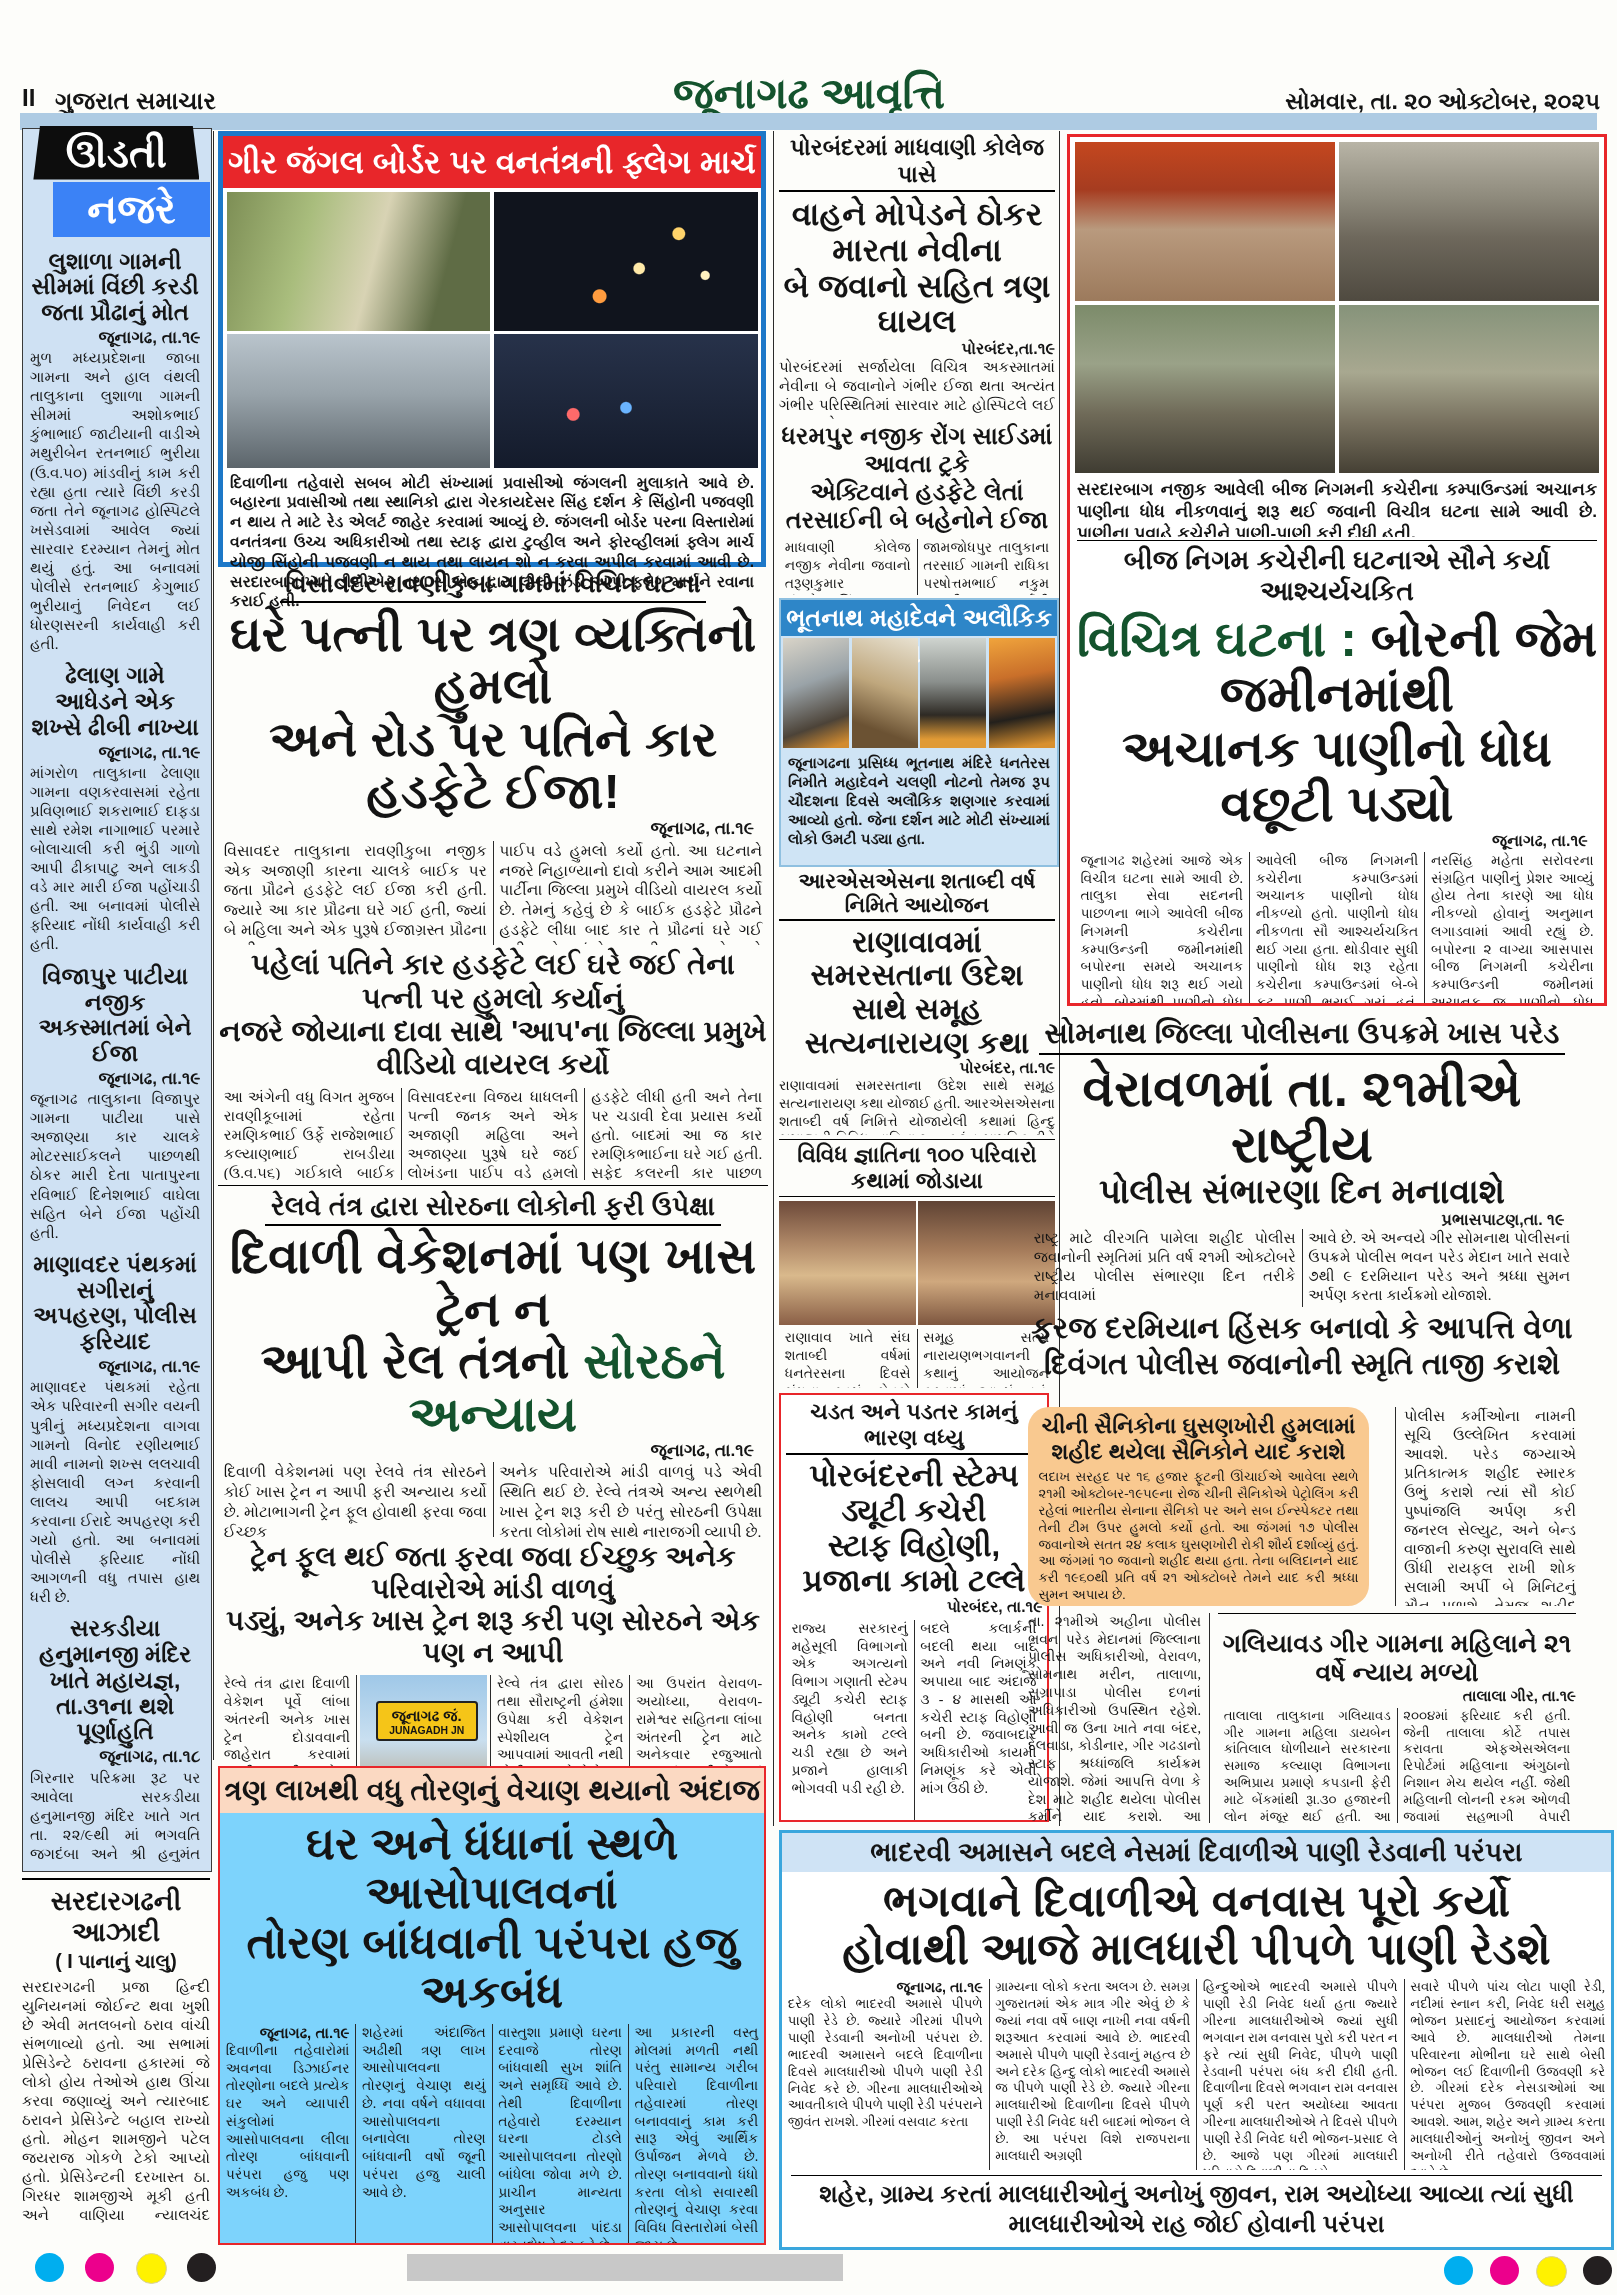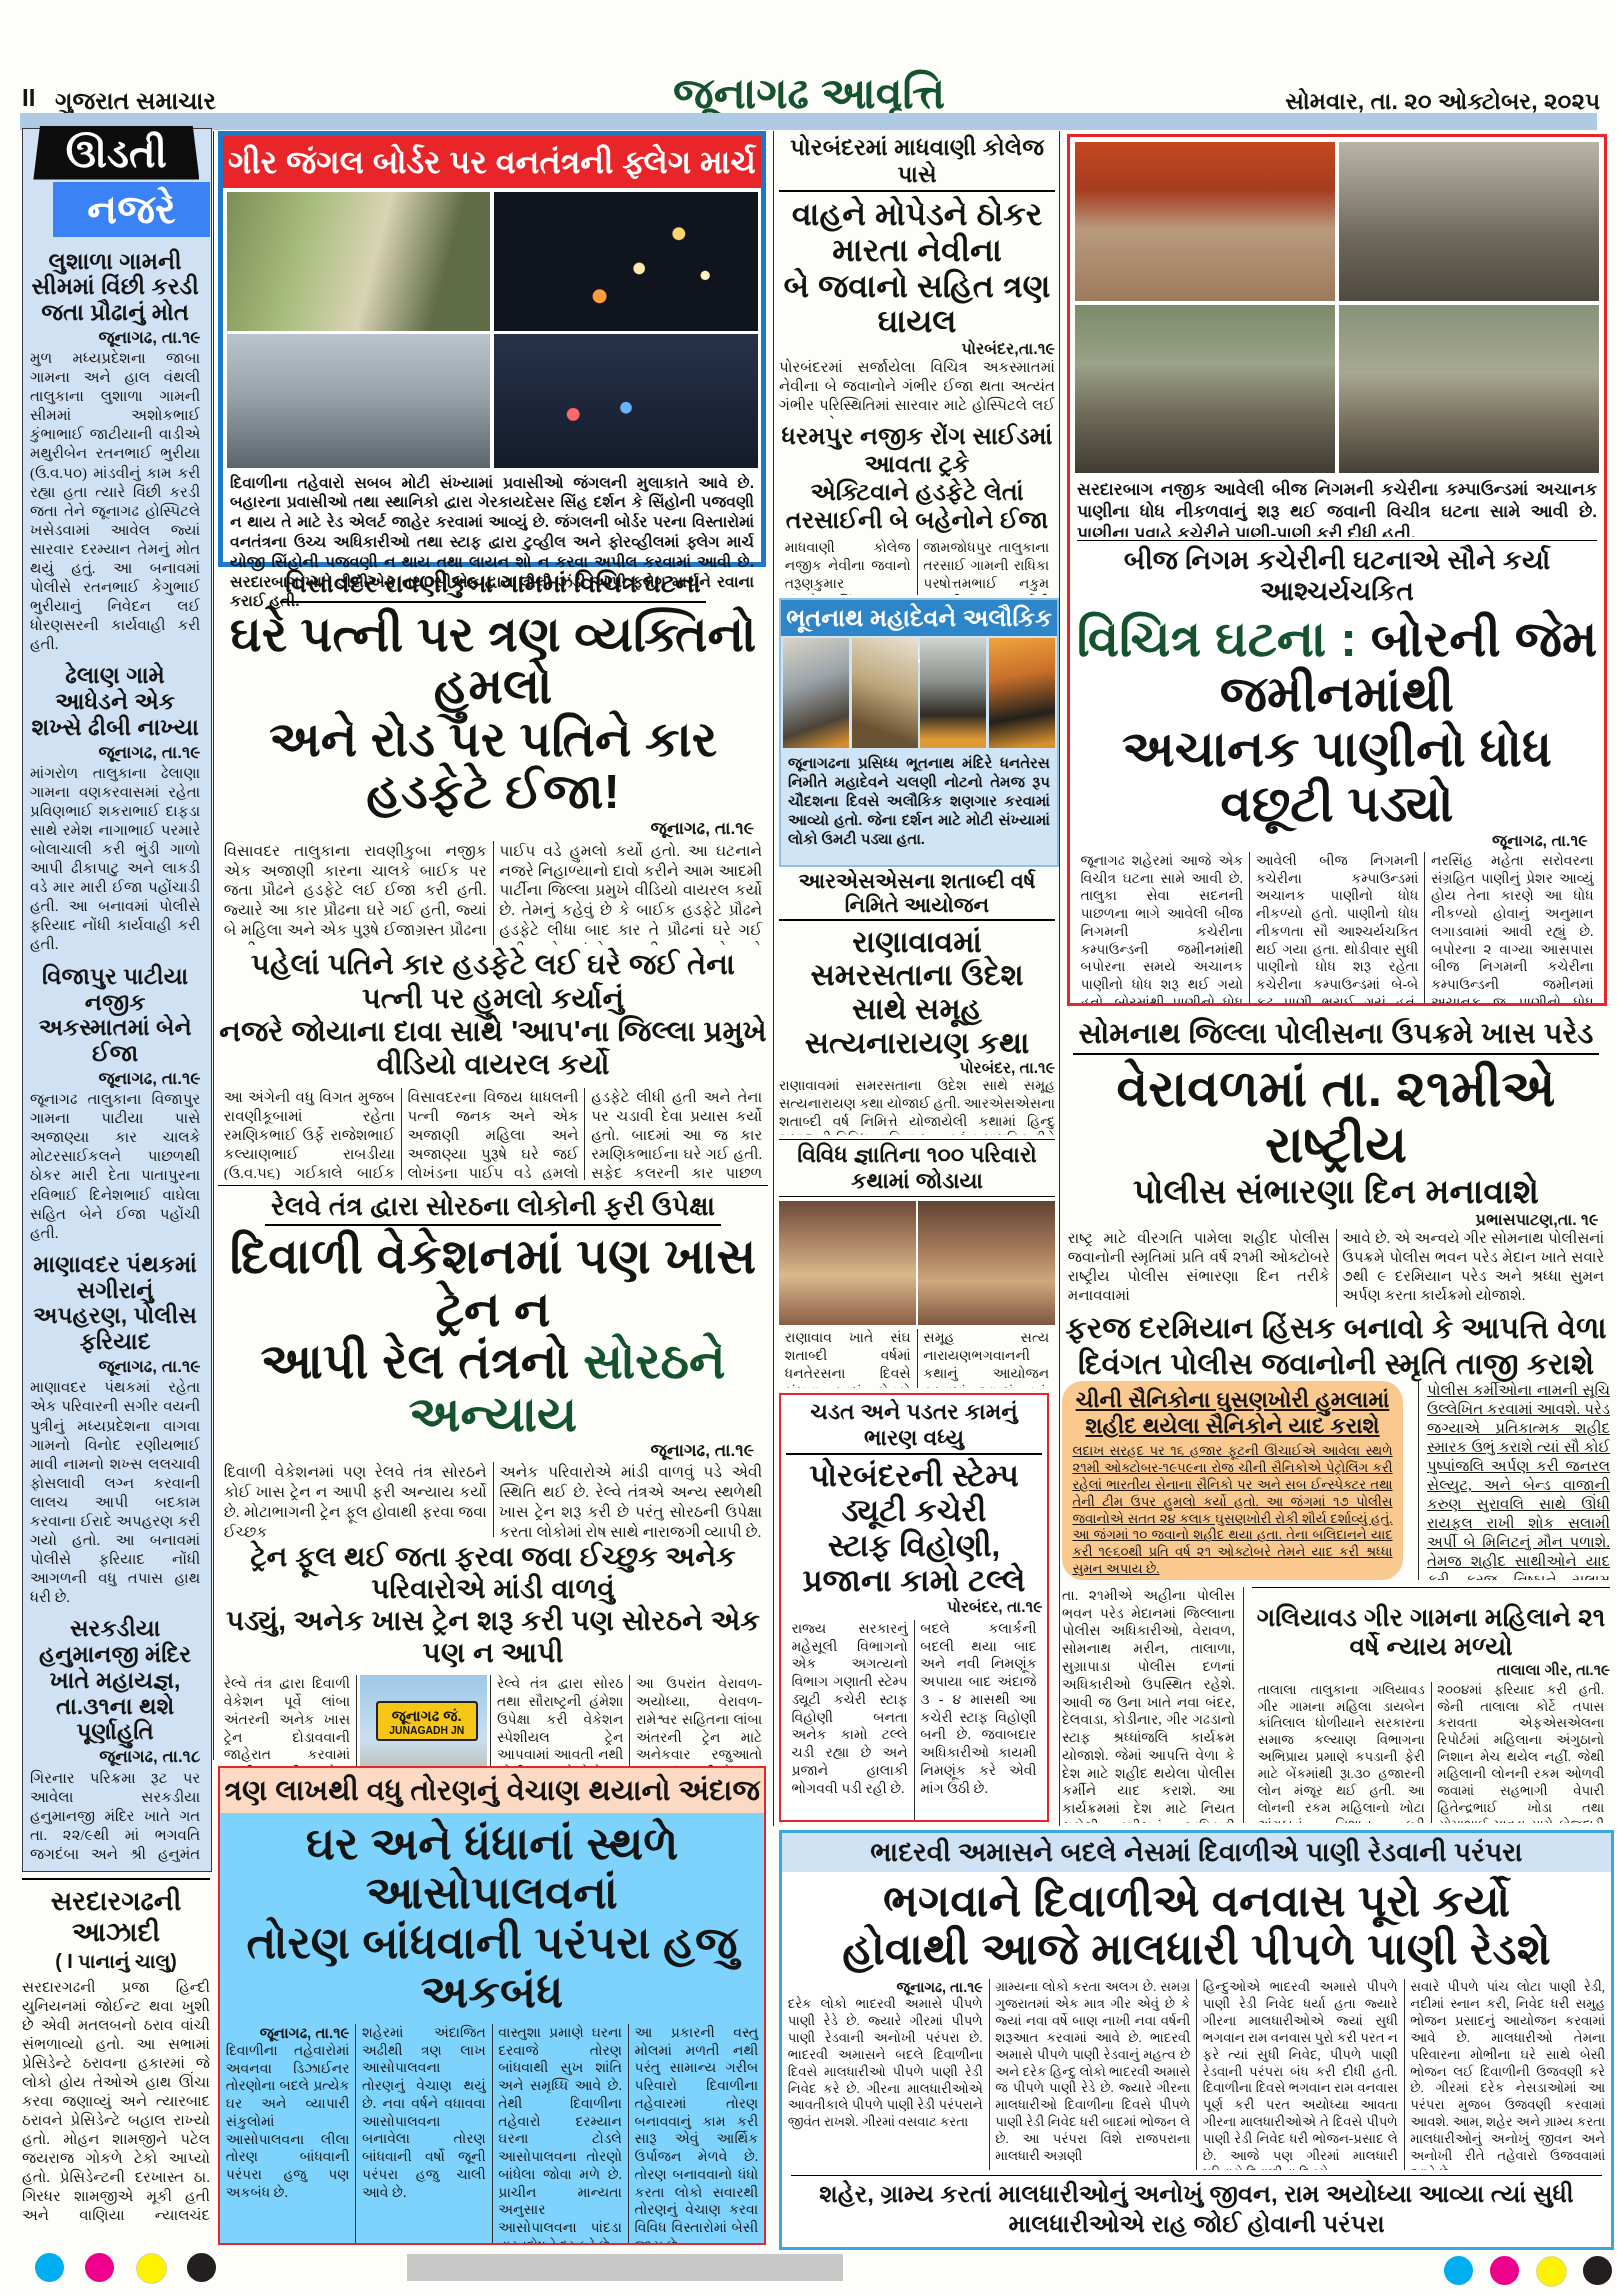--- a/index.html
+++ b/index.html
@@ -221,32 +221,32 @@
     <div class="hed center" style="font-size:50px;line-height:1.1;">અચાનક પાણીનો ધોધ વછૂટી પડ્યો</div>
     <div class="dateline" style="font-size:16px;padding-right:11.6px;">જૂનાગઢ, તા.૧૯</div>
     <div class="cols" style="height:243px;margin-top:2.3px;">
       <div class="body-text" style="font-size:14px;">જૂનાગઢ શહેરમાં આજે એક વિચીત્ર ઘટના સામે આવી છે. તાલુકા સેવા સદનની પાછળના ભાગે આવેલી બીજ નિગમની કચેરીના કમ્પાઉન્ડની જમીનમાંથી બપોરના સમયે અચાનક પાણીનો ધોધ શરૂ થઈ ગયો હતો. બોરમાંથી પાણીનો ધોધ નીકળે તેવી રીતે જમીનમાંથી પાણીનો ધોધ નીકળતા સૌ આશ્ચર્યચકિત થઈ ગયા છે. થોડીવાર માટે પાણીનો ધોધ શરૂ રહેતા કચેરીમાં દોઢ-બે ફુટ જેટલું પાણી ભરાઈ જતા ચોમાસાથી પણ બદતર હાલત થઈ હતી. જૂનાગઢના સરદારબાગ નજીક</div>
       <div class="body-text" style="font-size:14px;">આવેલી બીજ નિગમની કચેરીના કમ્પાઉન્ડમાં અચાનક પાણીનો ધોધ નીકળ્યો હતો. પાણીનો ધોધ નીકળતા સૌ આશ્ચર્યચકિત થઈ ગયા હતા. થોડીવાર સુધી પાણીનો ધોધ શરૂ રહેતા કચેરીના કમ્પાઉન્ડમાં બે-બે ફુટ પાણી ભરાઈ ગયું હતું. પાણી ક્યાંથી અને કેવી રીતે ધોધ સ્વરૂપે નીકળ્યુ તે હજુ રહસ્ય રહ્યું છે. જે જગ્યાએ પાણી નીકળ્યુ તેની નજીક થોડા દિવસ પહેલા ભુગર્ભ ગટર માટે ખોદકામ કરવામાં આવ્યું હતું અને તેની પાછળના ભાગે એક જમીન અને જમીન પછી નરસિંહ મહેતા સરોવર છે. ભુગર્ભ ગટરમાં અચાનક પાણીનું પ્રેશર આવ્યું હોય અથવા</div>
       <div class="body-text" style="font-size:14px;">નરસિંહ મહેતા સરોવરના સંગ્રહિત પાણીનું પ્રેશર આવ્યું હોય તેના કારણે આ ધોધ નીકળ્યો હોવાનું અનુમાન લગાડવામાં આવી રહ્યું છે. બપોરના ૨ વાગ્યા આસપાસ બીજ નિગમની કચેરીના કમ્પાઉન્ડની જમીનમાં અચાનક જ પાણીનો ધોધ નીકળવાની ઘટના સીસીટીવીમાં પણ કેદ થઈ છે. થોડીવાર માટે પાણીનો ધોધ શરૂ રહેતા કચેરીની બહાર નીકળી શકાય કે અંદર જઈ શકાય તેવી સ્થિતિ રહી ન હતી. ચોમાસામાં પણ ક્યારેય અહીંયા પાણી ભરાતું નથી. આજની આ વિચિત્ર ઘટનાએ તંત્રને પણ ધંધે લગાડ્યું છે.</div>
     </div>
 
   </div>
 
-  <div class="abs" style="left:1062px;top:1017px;width:548px;height:806px;overflow:hidden;">
+  <div class="abs" style="left:1028px;top:1017px;width:548px;height:806px;overflow:hidden;">
     <div class="kicker" style="font-size:29px;"><span class="kline">સોમનાથ જિલ્લા પોલીસના ઉપક્રમે ખાસ પરેડ</span></div>
     <div class="hed center" style="font-size:51px;line-height:1.1;margin-top:5.8px;">વેરાવળમાં તા. ૨૧મીએ રાષ્ટ્રીય</div>
     <div class="hed center" style="font-size:34px;line-height:1.1;">પોલીસ સંભારણા દિન મનાવાશે</div>
     <div class="dateline" style="font-size:16px;padding-right:11.6px;">પ્રભાસપાટણ,તા. ૧૯</div>
     <div class="cols" style="height:78px;">
       <div class="body-text" style="font-size:15px;">રાષ્ટ્ર માટે વીરગતિ પામેલા શહીદ પોલીસ જવાનોની સ્મૃતિમાં પ્રતિ વર્ષ ૨૧મી ઓક્ટોબરે રાષ્ટ્રીય પોલીસ સંભારણા દિન તરીકે મનાવવામાં</div>
       <div class="body-text" style="font-size:15px;">આવે છે. એ અન્વયે ગીર સોમનાથ પોલીસનાં ઉપક્રમે પોલીસ ભવન પરેડ મેદાન ખાતે સવારે ૭થી ૯ દરમિયાન પરેડ અને શ્રધ્ધા સુમન અર્પણ કરતા કાર્યક્રમો યોજાશે.</div>
     </div>
     <div class="hed center" style="font-size:30px;line-height:1.18;margin-top:3.5px;">ફરજ દરમિયાન હિંસક બનાવો કે આપત્તિ વેળા</div>
     <div class="hed center" style="font-size:30px;line-height:1.18;">દિવંગત પોલીસ જવાનોની સ્મૃતિ તાજી કરાશે</div>
-    <div style="display:flex;gap:15px;margin-top:0;height:199px;text-decoration:underline;">
+    <div style="display:flex;gap:26px;margin-top:26px;height:199px;">
       <div style="width:341px;background:#f9c990;border-radius:21px;padding:5.8px 10.4px;box-sizing:border-box;overflow:hidden;">
         <div class="hed center" style="font-size:22px;line-height:1.2;">ચીની સૈનિકોના ઘુસણખોરી હુમલામાં</div>
         <div class="hed center" style="font-size:22px;line-height:1.2;">શહીદ થયેલા સૈનિકોને યાદ કરાશે</div>
         <p class="body-text" style="font-size:13.3px;margin:3.5px 0 0;">લદાખ સરહદ પર ૧૬ હજાર ફૂટની ઊંચાઈએ આવેલા સ્થળે ૨૧મી ઓક્ટોબર-૧૯૫૯ના રોજ ચીની સૈનિકોએ પેટ્રોલિંગ કરી રહેલાં ભારતીય સેનાના સૈનિકો પર અને સબ ઈન્સ્પેક્ટર તથા તેની ટીમ ઉપર હુમલો કર્યો હતો. આ જંગમાં ૧૭ પોલીસ જવાનોએ સતત ૨૪ કલાક ઘુસણખોરી રોકી શૌર્ય દર્શાવ્યું હતું. આ જંગમાં ૧૦ જવાનો શહીદ થયા હતા. તેના બલિદાનને યાદ કરી ૧૯૬૦થી પ્રતિ વર્ષ ૨૧ ઓક્ટોબરે તેમને યાદ કરી શ્રધ્ધા સુમન અપાય છે.</p>
       </div>
       <div class="body-text" style="flex:1;font-size:15px;border-left:1.2px solid #2a2a2a;padding-left:8px;">પોલીસ કર્મીઓના નામની સૂચિ ઉલ્લેખિત કરવામાં આવશે. પરેડ જગ્યાએ પ્રતિકાત્મક શહીદ સ્મારક ઉભું કરાશે ત્યાં સૌ કોઈ પુષ્પાંજલિ અર્પણ કરી જનરલ સેલ્યુટ, અને બેન્ડ વાજાની કરુણ સુરાવલિ સાથે ઊંધી રાયફલ રાખી શોક સલામી અર્પી બે મિનિટનું મૌન પળાશે. તેમજ શહીદ સાથીઓને યાદ કરી ફરજ નિષ્ઠાને સલામ કરાશે.</div>
     </div>
     <div style="display:flex;gap:8px;margin-top:7px;height:271px;">
       <div class="body-text" style="width:173px;font-size:14px;">તા. ૨૧મીએ અહીના પોલીસ ભવન પરેડ મેદાનમાં જિલ્લાના પોલીસ અધિકારીઓ, વેરાવળ, સોમનાથ મરીન, તાલાળા, સુગ્રાપાડા પોલીસ દળનાં અધિકારીઓ ઉપસ્થિત રહેશે. આવી જ ઉના ખાતે નવા બંદર, દેલવાડા, કોડીનાર, ગીર ગઢડાનો સ્ટાફ શ્રધ્ધાંજલિ કાર્યક્રમ યોજાશે. જેમાં આપત્તિ વેળા કે દેશ માટે શહીદ થયેલા પોલીસ કર્મીને યાદ કરાશે. આ કાર્યક્રમમાં દેશ માટે નિયત થયેલી સ્પીચનું અધિકારી વાચન કરશે જેમાં દિવંગત, શહીદ</div>
       <div style="flex:1;border-left:1.2px solid #2a2a2a;padding-left:8px;overflow:hidden;">

